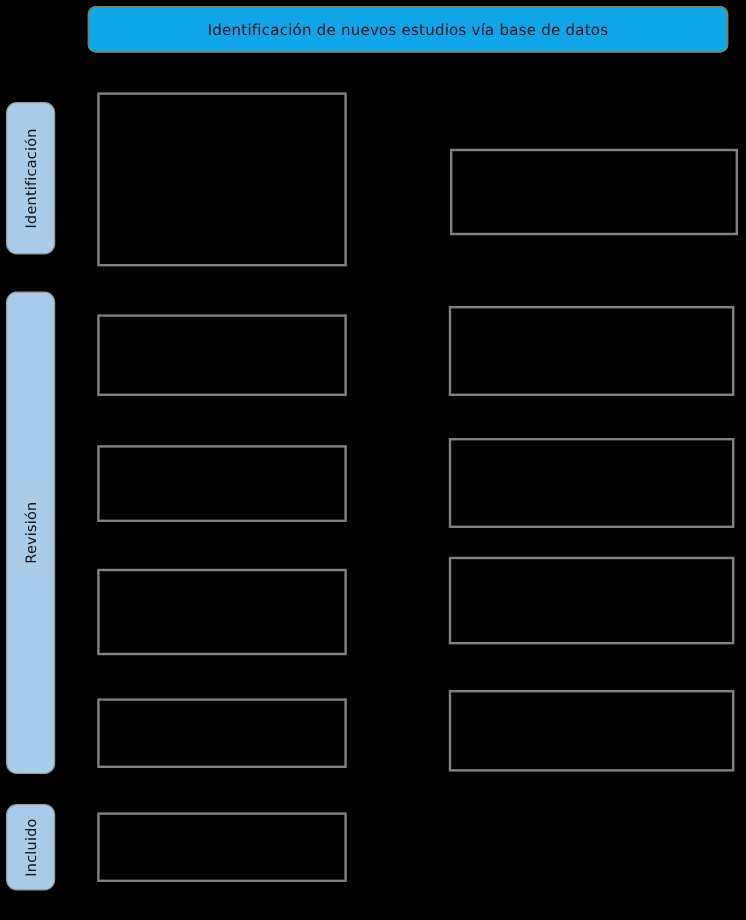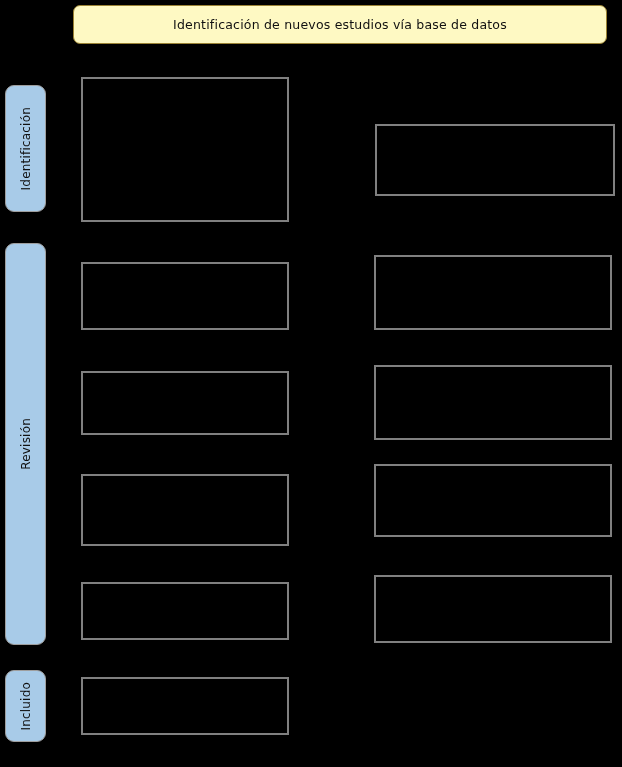--- a/index.html
+++ b/index.html
@@ -15,21 +15,21 @@
     width: 622px;
     height: 767px;
     background: #000000;
     overflow: hidden;
   }
 
   
   .banner {
     position: absolute;
     box-sizing: border-box;
-    background: #fef9c3;
+    background: #0ea5e9;
     border: 1px solid #9a8234;
     border-radius: 7px;
     display: flex;
     align-items: center;
     justify-content: center;
     color: #111111;
     font-size: 12.5px;
     letter-spacing: 0.2px;
     text-align: center;
     padding: 0 8px;

